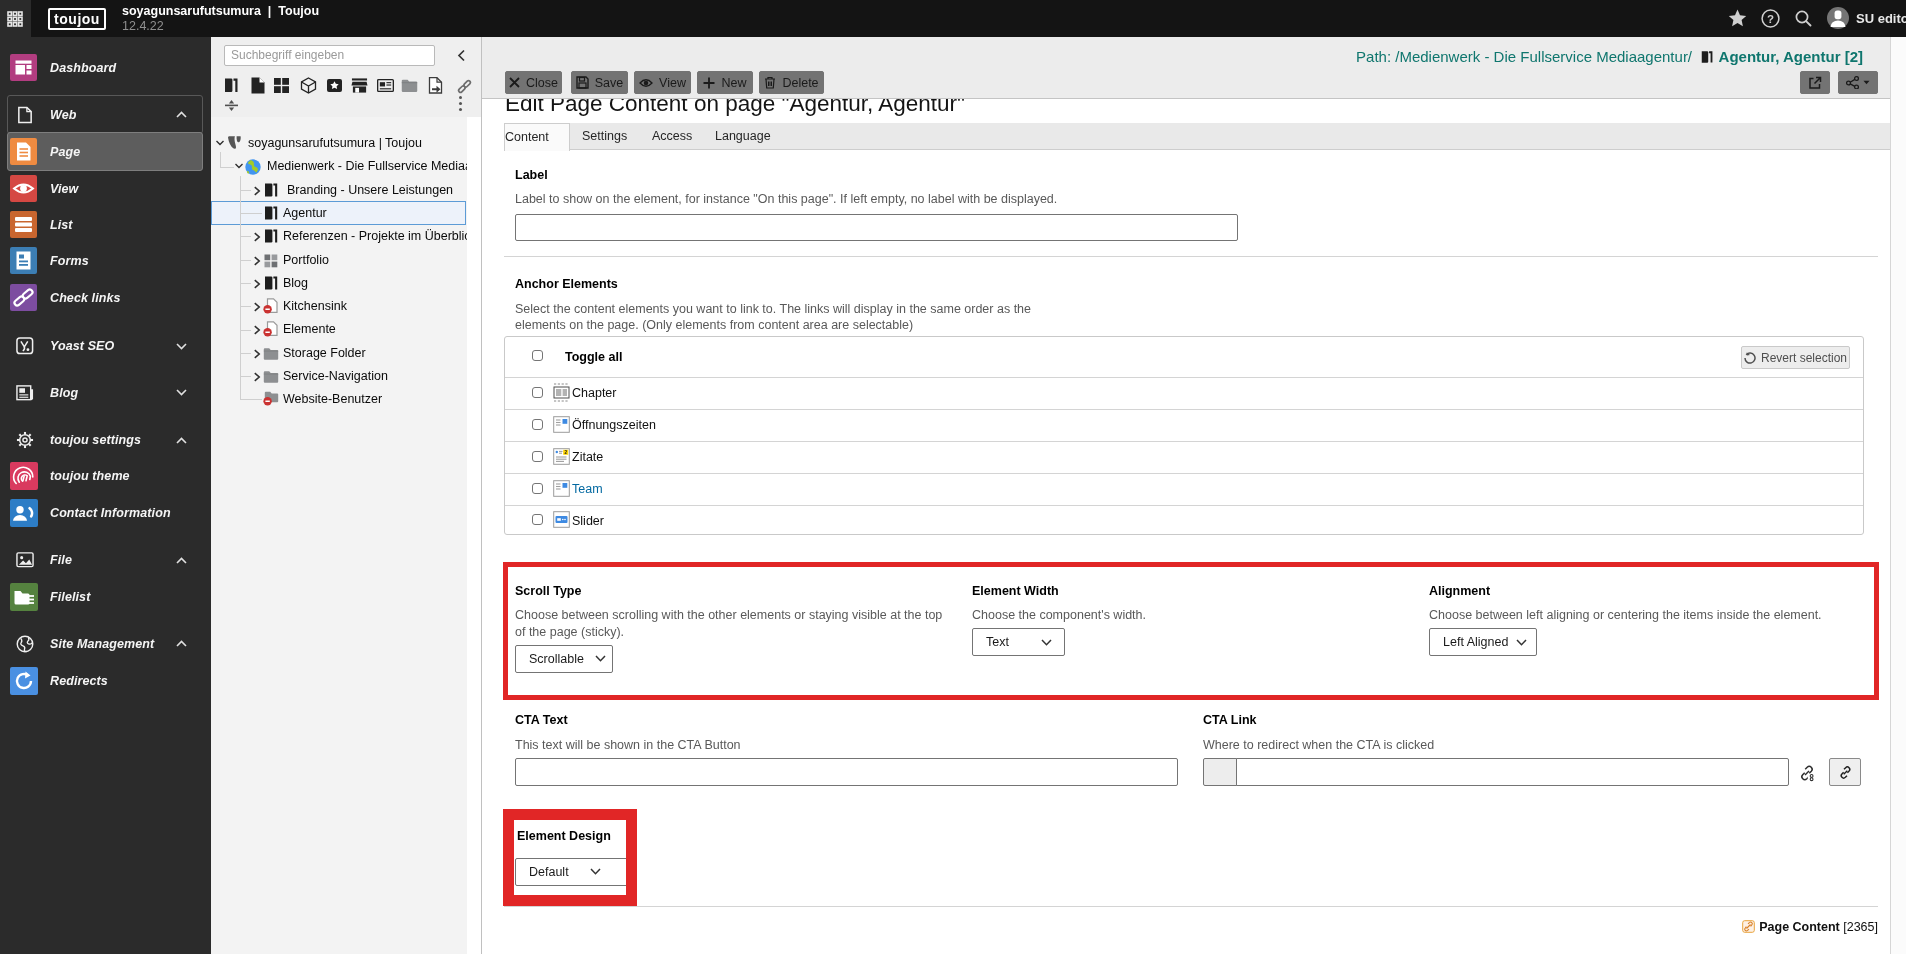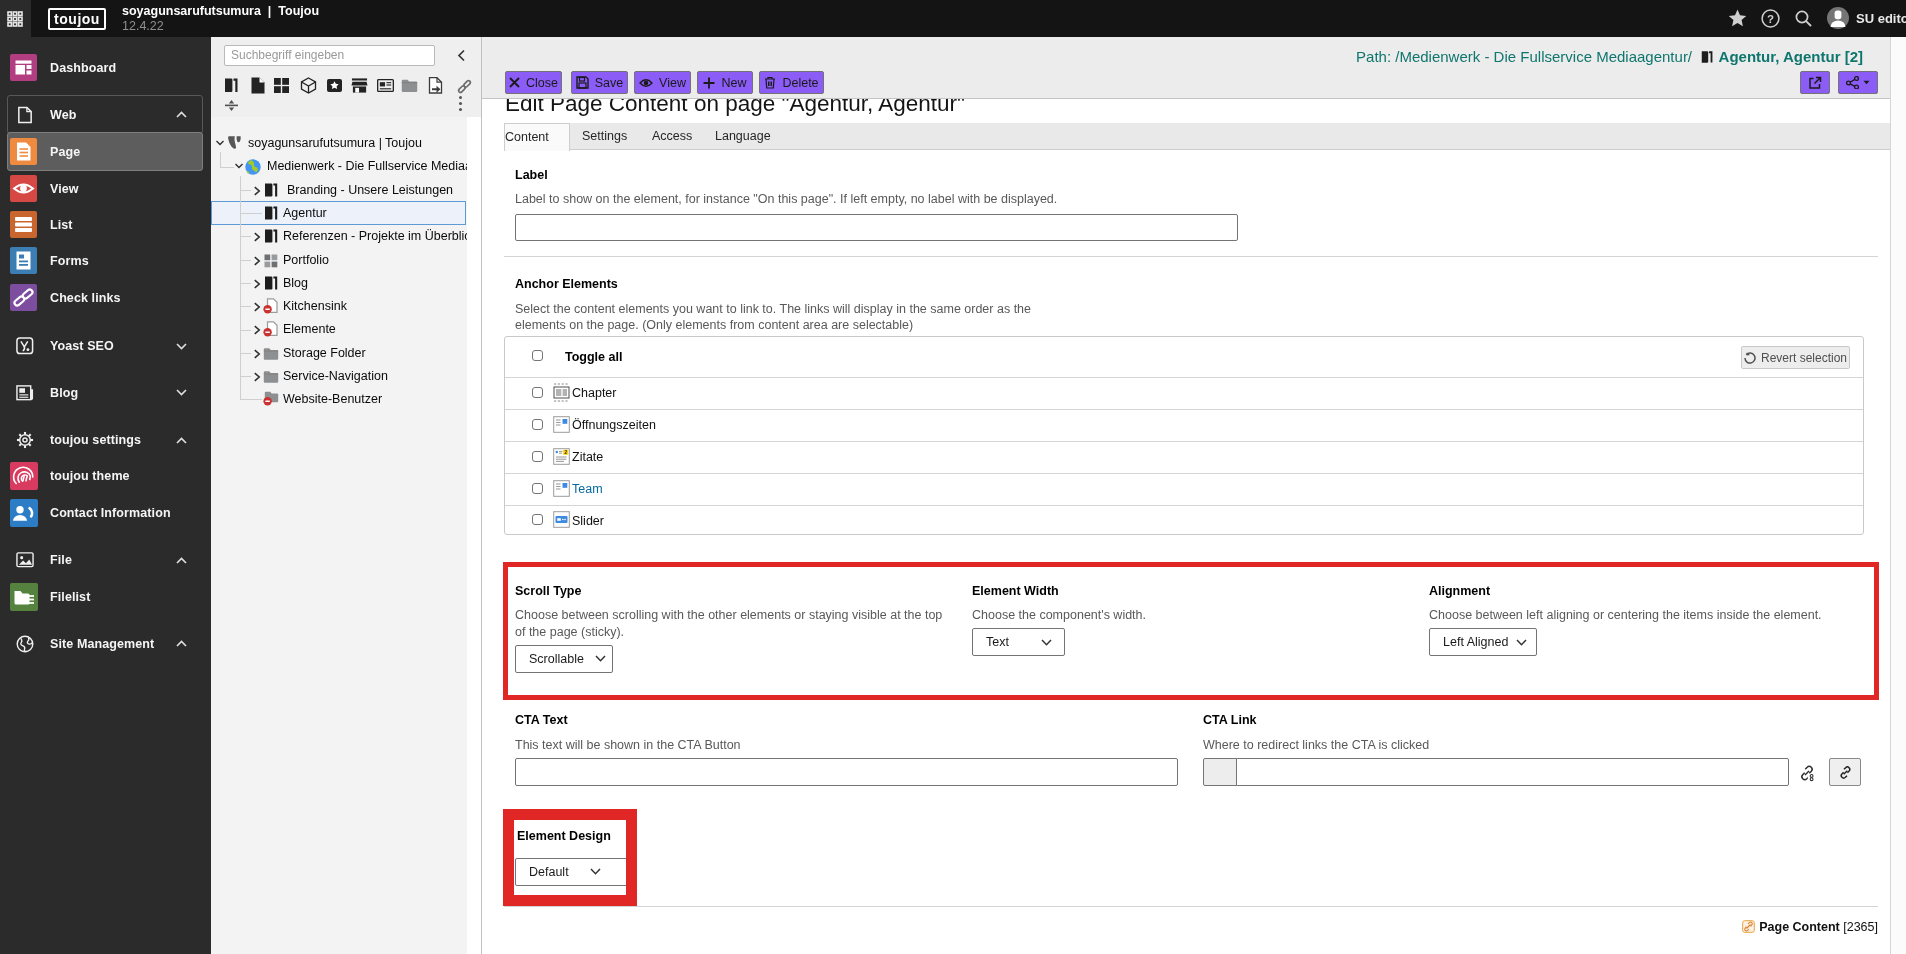--- a/index.html
+++ b/index.html
@@ -7,42 +7,42 @@
 body { font-family:"Liberation Sans", sans-serif; position:relative; background:#fff; -webkit-font-smoothing:antialiased; }
 .abs { position:absolute; }
 
 #topbar { position:absolute; left:0; top:0; width:1906px; height:37px; background:#141414; z-index:50; }
 #modtoggle { position:absolute; left:0; top:0; width:31px; height:37px; background:#2b2b2b; }
 #logobox { position:absolute; left:48px; top:8px; width:58px; height:22px; border:2px solid #fff; border-radius:2px; color:#fff; font-size:14px; font-weight:bold; text-align:center; line-height:18px; letter-spacing:0.5px; }
 .tb-title { position:absolute; left:122px; top:4px; color:#fff; font-size:12.5px; font-weight:bold; }
 .tb-ver { position:absolute; left:122px; top:19px; color:#8f8f8f; font-size:12.5px; }
 .tb-user { position:absolute; left:1856px; top:11px; color:#e8e8e8; font-size:13px; font-weight:bold; white-space:nowrap; }
 
-#sidebar { position:absolute; left:0; top:37px; width:211px; height:917px; background:#2b2b2b; }
+#sidebar { position:absolute; left:0; top:37px; width:211px; height:917px; background:#2b2b2b;font-style:italic; }
 .mod { position:absolute; left:0; width:211px; height:36px; }
 .mod .micon { position:absolute; left:10px; top:4px; width:27px; height:27px; border-radius:2px; }
 .mod .mlabel { position:absolute; left:50px; top:0; line-height:36px; color:#f5f5f5; font-size:12.5px; font-weight:bold; letter-spacing:0.1px; }
 .mod .chev { position:absolute; right:24px; top:0; height:36px; display:flex; align-items:center; color:#ddd; }
 .gicon { position:absolute; left:16px; top:9px; width:18px; height:18px; display:flex; align-items:center; justify-content:center; }
 
 #treepanel { position:absolute; left:211px; top:37px; width:256px; height:917px; background:#f3f3f3; overflow:hidden; }
 #treetoolbar { position:absolute; left:211px; top:37px; width:270px; height:80px; background:#efefef; z-index:3; }
 #treegutter { position:absolute; left:467px; top:117px; width:14px; height:837px; background:#fff; }
 #panelborder { position:absolute; left:481px; top:37px; width:1px; height:917px; background:#c0c0c0; }
 #treesearch { position:absolute; left:13px; top:8px; width:211px; height:21px; border:1px solid #b9b9b9; border-radius:2px; background:#fff; font-size:12px; color:#9a9a9a; padding-left:6px; line-height:19px; }
 .ticon { position:absolute; top:40px; width:17px; height:17px; }
 .trow { position:absolute; left:0; width:255px; height:23px; }
 .trow .texp { position:absolute; width:10px; height:10px; top:6px; }
 .trow .tico { position:absolute; width:16px; height:16px; top:3px; }
 .trow .tlabel { position:absolute; top:0; line-height:23px; font-size:12.5px; color:#0a0a0a; white-space:nowrap; }
 .guide { position:absolute; background:#cfcfcf; }
 
 #content { position:absolute; left:482px; top:37px; width:1408px; height:917px; background:#fff; }
 #docheader { position:absolute; left:0; top:0; width:1408px; height:62px; background:#ececec; border-bottom:1px solid #c4c4c4; z-index:10; }
-.dbtn { position:absolute; top:34px; height:23px; border:1px solid #737373; border-radius:2px; background:#8b5cf6; font-size:12.5px; color:#1a1a1a; display:flex; align-items:center; justify-content:center; gap:6px; }
+.dbtn { position:absolute; top:34px; height:23px; border:1px solid #737373; border-radius:2px; background:#737373; font-size:12.5px; color:#1a1a1a; display:flex; align-items:center; justify-content:center; gap:6px; }
 #pathline { position:absolute; top:11px; right:27px; font-size:15px; color:#0f766e; white-space:nowrap; }
 #h1title { position:absolute; left:23px; top:54px; font-size:22.5px; color:#141414; z-index:5; white-space:nowrap; }
 #tabbar { position:absolute; left:22px; top:86px; width:1386px; height:27px; background:#e9e9e9; border-bottom:1px solid #cdcdcd; z-index:6; }
 .tab { position:absolute; top:0; height:27px; line-height:27px; font-size:12.5px; color:#262626; text-align:left; }
 #tab-active { left:0; width:66px; background:#fafafa; border:1px solid #cdcdcd; border-bottom:none; height:28px; z-index:2; }
 .h4 { position:absolute; font-size:12.5px; font-weight:bold; color:#000; }
 .desc { position:absolute; font-size:12.5px; color:#595959; line-height:16.5px; }
 .tinput { position:absolute; background:#fff; border:1px solid #747474; border-radius:2px; }
 .tselect { position:absolute; background:#fff; border:1px solid #747474; border-radius:2px; font-size:12.5px; color:#1a1a1a; display:flex; align-items:center; }
 .scroll-track { position:absolute; left:1890px; top:37px; width:16px; height:917px; background:#fbfbfb; border-left:1px solid #d6d6d6; }
@@ -301,20 +301,29 @@
         <path d="M13 2.5 q1.5 2.5 -0.5 4 q-1.5 2 1 3 q3 0.5 3.5 -1.5" fill="none" stroke="#efefef" stroke-width="1.4"></path>
       </svg>
     <div class="mlabel">Site Management</div>
     <div class="chev">
         <svg width="11" height="7" viewBox="0 0 11 7">
           <path d="M1 6 L5.5 1.5 10 6" stroke="#e0e0e0" stroke-width="1.6" fill="none"></path>
         </svg>
       </div>
   </div>
 
+  <div class="mod" style="top:625.5px">
+    <div class="micon" style="background:#4a90e2;width:28px;height:28px">
+      <svg width="28" height="28" viewBox="0 0 28 28">
+          <path d="M21 14 a7 7 0 1 1 -2.5 -5.4" fill="none" stroke="#fff" stroke-width="2.4"></path>
+          <path d="M15.5 4.5 l5 4 -5.5 3 z" fill="#fff"></path>
+        </svg>
+    </div>
+    <div class="mlabel">Redirects</div>
+  </div>
 </div>
 <div id="treetoolbar">
 <div id="treesearch">Suchbegriff eingeben</div>
   <svg class="abs" style="left:246px;top:12px" width="9" height="13" viewBox="0 0 9 13">
       <path d="M7 1.5 L2 6.5 7 11.5" stroke="#333" stroke-width="1.7" fill="none"></path>
     </svg>
 
   <svg class="ticon" style="left:12px" width="17" height="17" viewBox="0 0 17 17">
       <path d="M2 1.5 h6.2 a1.2 1.2 0 0 1 1.2 1.2 v11 a1.2 1.2 0 0 1 -1.2 1.2 H2 z" fill="#232323"></path>
       <path d="M10.5 1.5 h4 v13.4 h-2.2 v-11.2 h-1.8 z" fill="#232323"></path>
@@ -687,21 +696,21 @@
       <span style="padding-left:13px">Left Aligned</span>
       <svg style="margin-left:8px" width="11" height="7" viewBox="0 0 11 7">
         <path d="M1 1 L5.5 5.7 10 1" stroke="#333" stroke-width="1.5" fill="none"></path>
       </svg>
     </div>
 
   <div class="h4" style="left:33px;top:676px">CTA Text</div>
   <div class="desc" style="left:33px;top:699.5px">This text will be shown in the CTA Button</div>
   <div class="tinput" style="left:33px;top:721px;width:663px;height:28px"></div>
   <div class="h4" style="left:721px;top:676px">CTA Link</div>
-  <div class="desc" style="left:721px;top:699.5px">Where to redirect links the CTA is clicked</div>
+  <div class="desc" style="left:721px;top:699.5px">Where to redirect when the CTA is clicked</div>
   <div class="abs" style="left:721px;top:721px;width:34px;height:28px;background:#ededed;border:1px solid #747474;border-radius:2px 0 0 2px"></div>
   <div class="tinput" style="left:754px;top:721px;width:553px;height:28px;border-radius:0 2px 2px 0"></div>
   <svg class="abs" style="left:1316px;top:727px" width="18" height="18" viewBox="0 0 18 18">
       <g fill="none" stroke="#2f2f2f" stroke-width="1.5">
         <path d="M7.2 5.2 l2 -2 a2.9 2.9 0 0 1 4.1 4.1 l-2 2"></path>
         <path d="M10.8 12.8 l-2 2 a2.9 2.9 0 0 1 -4.1 -4.1 l2 -2"></path>
         <line x1="7" y1="11" x2="11" y2="7"></line>
       </g>
       <circle cx="13.6" cy="13.6" r="3.9" fill="#fff"></circle>
       <g stroke="#2f2f2f" stroke-width="1.1" fill="none">

